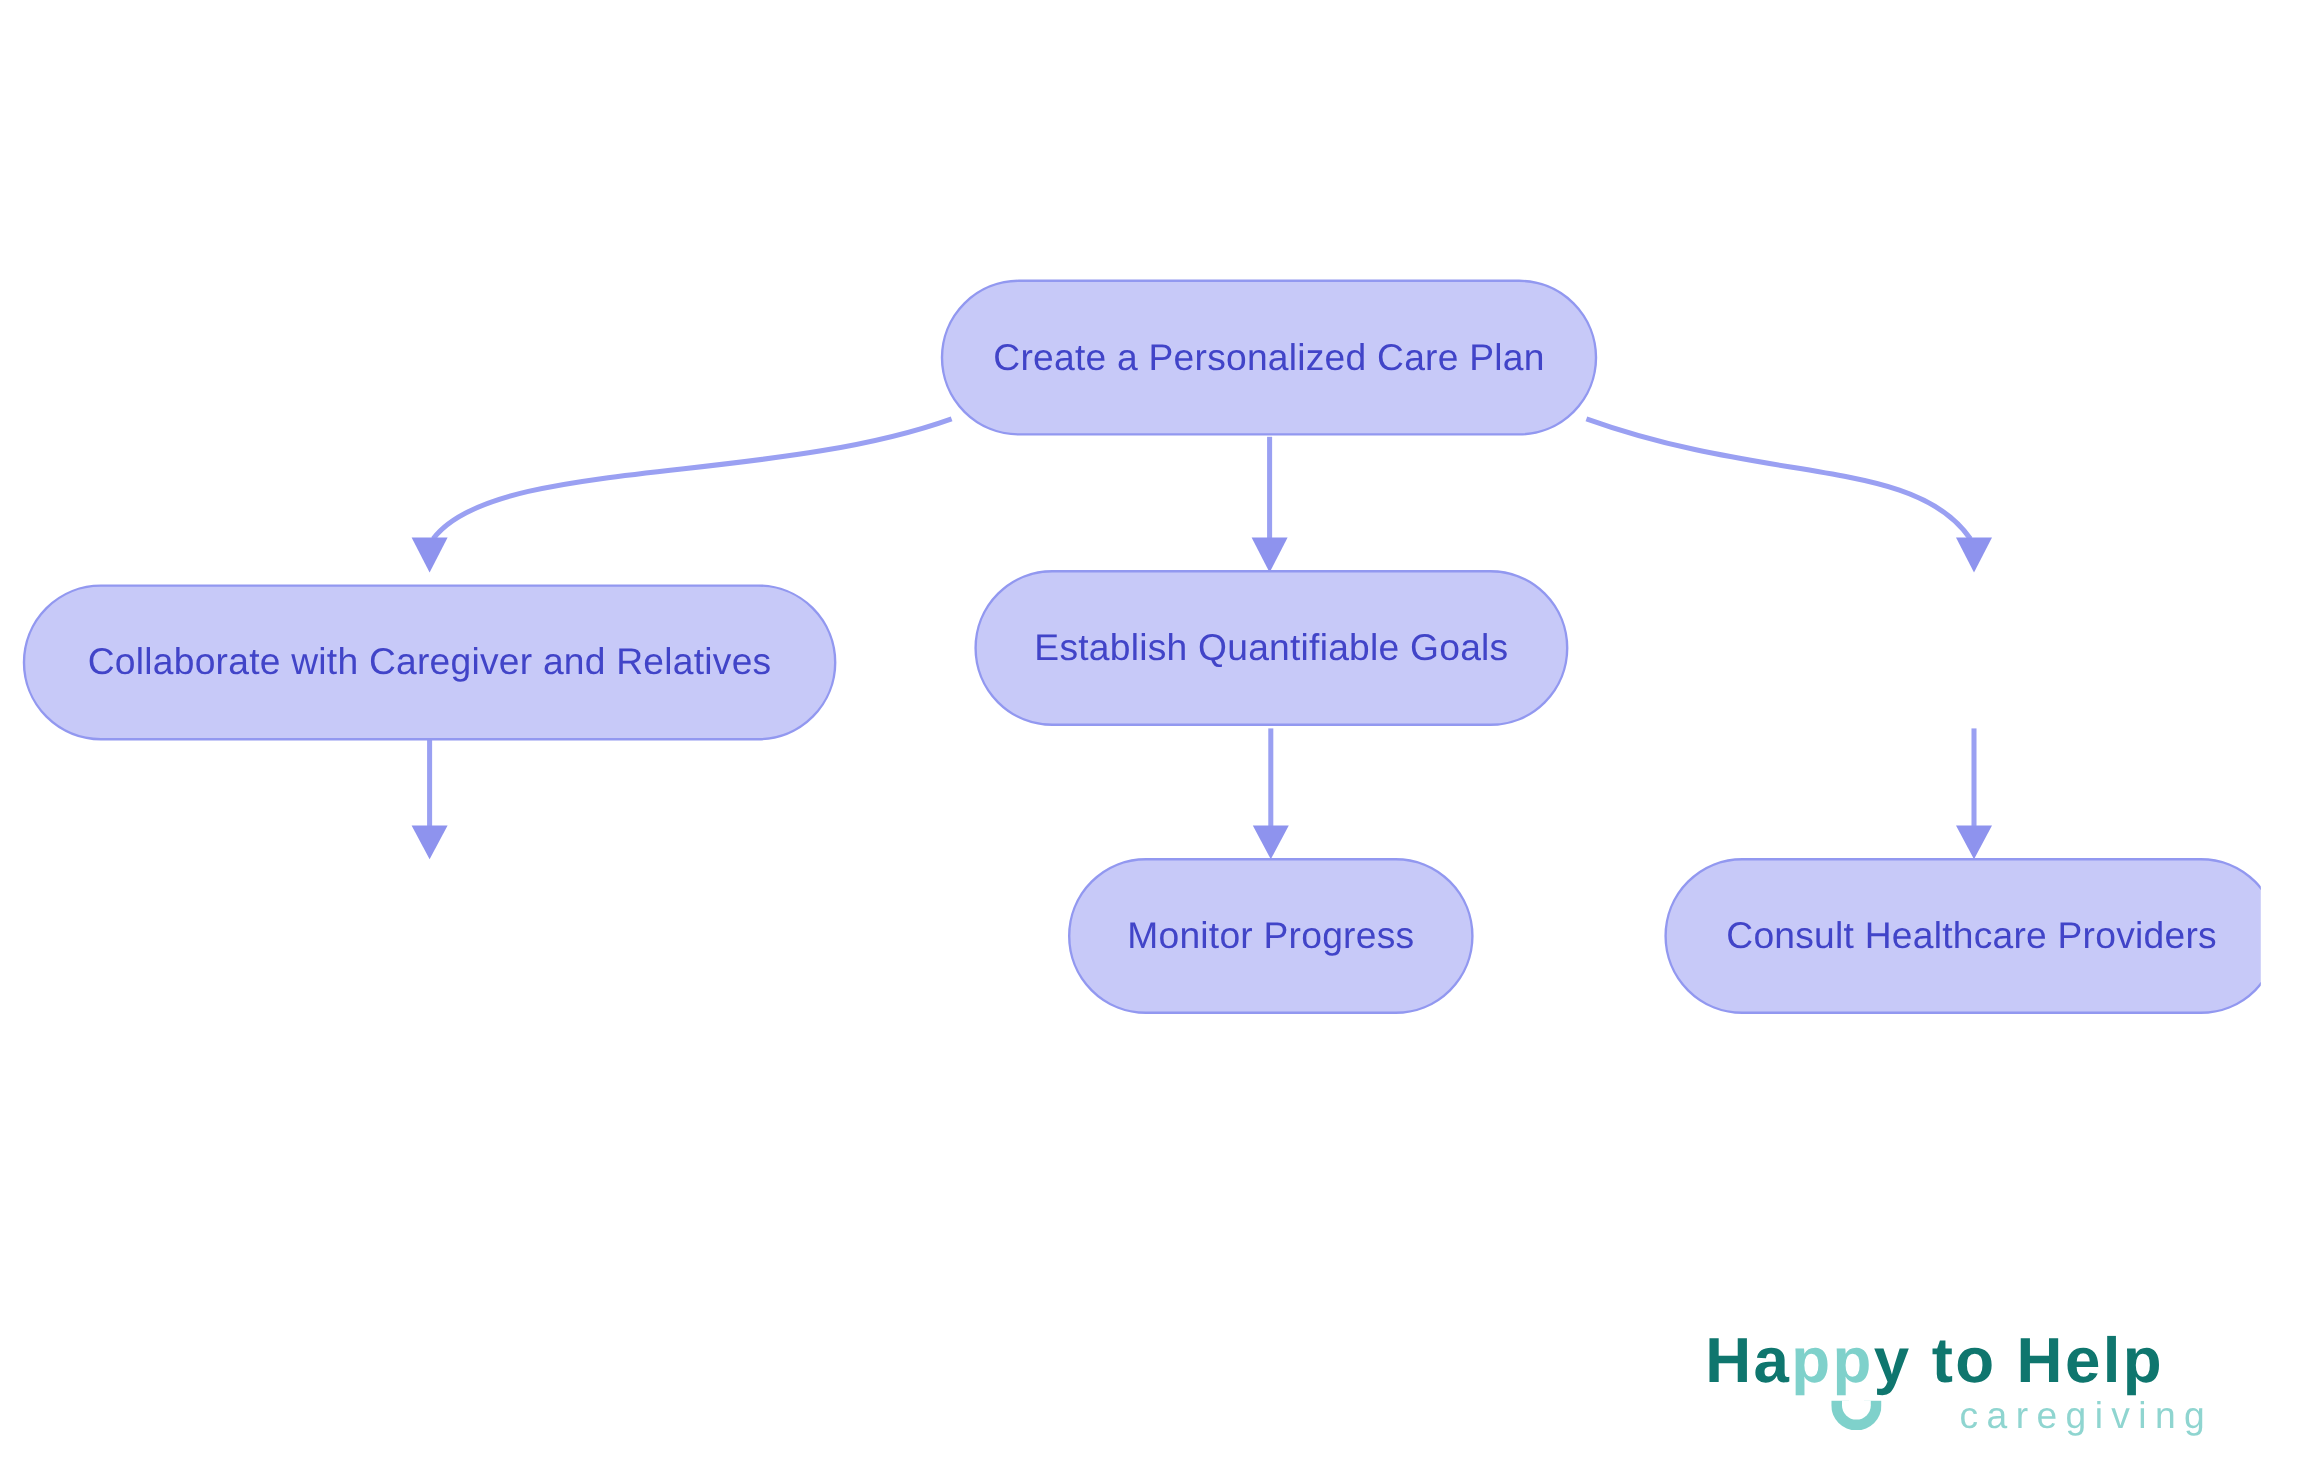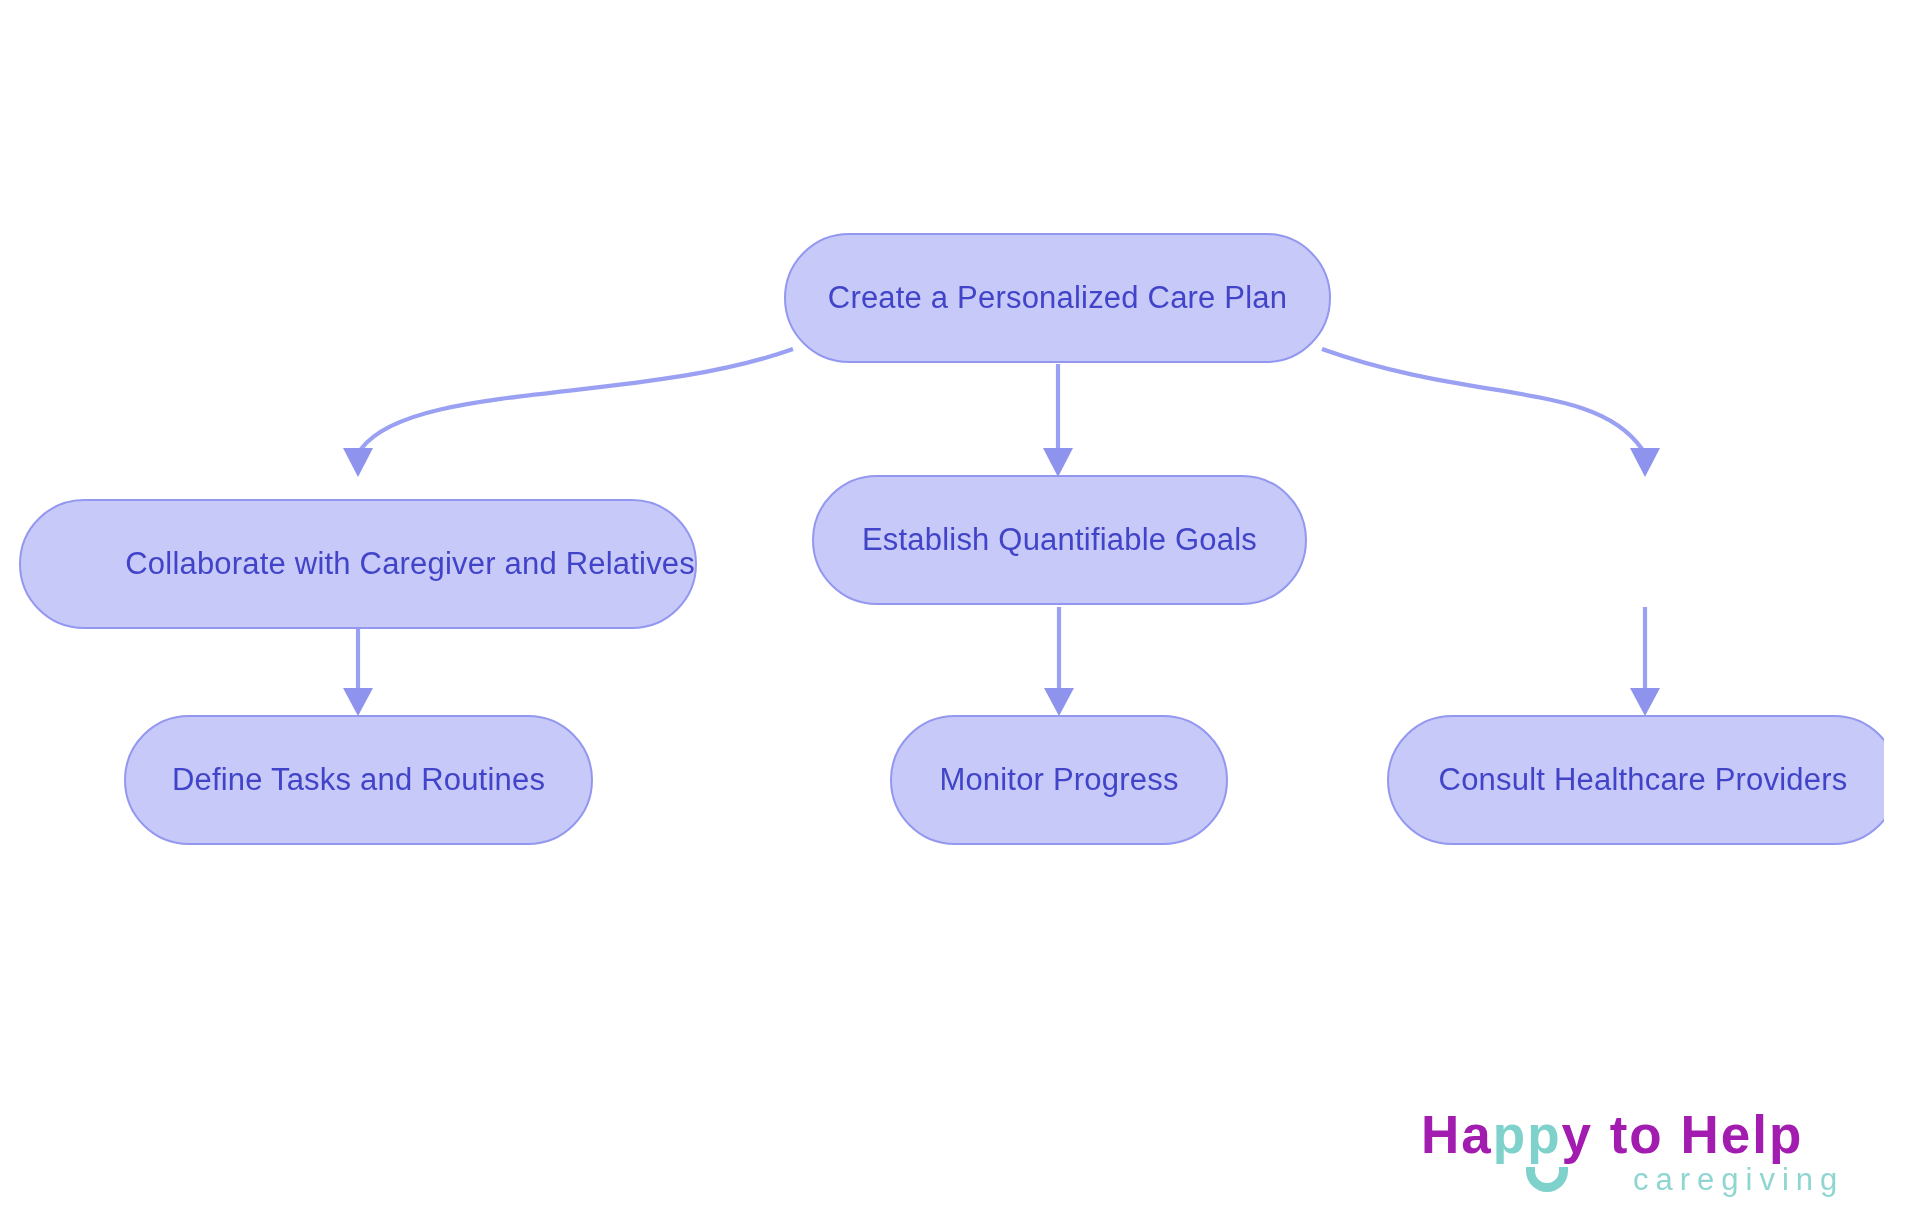--- a/index.html
+++ b/index.html
@@ -18,41 +18,41 @@
     border:2.5px solid #9298f0;
     border-radius:65px;
     display:flex; align-items:center; justify-content:center;
     color:#4144c8;
     font-size:31px;
     letter-spacing:0.2px;
     white-space:nowrap;
     text-align:center;
   }
   #node-root      { left:784px;  top:233px; width:547px; height:130px; }
-  #node-collab    { left:19px;   top:499px; width:678px; height:130px;justify-content:flex-end; }
+  #node-collab    { left:19px;   top:487px; width:678px; height:130px; }
   #node-goals     { left:812px;  top:475px; width:495px; height:130px; }
   #node-evaluate  { left:1420px; top:475px; width:450px; height:130px; }
   #node-tasks     { left:124px;  top:715px; width:469px; height:130px; }
   #node-monitor   { left:890px;  top:715px; width:338px; height:130px;justify-content:center; }
   #node-consult   { left:1387px; top:715px; width:512px; height:130px; }
 
   
   #edges { position:absolute; left:0; top:0; width:1920px; height:1215px; pointer-events:none; }
   .edge-line { stroke:#9aa0f2; stroke-width:4.2; fill:none; }
   .edge-head { fill:#8e93ee; stroke:none; }
 
   
   #logo { position:absolute; left:0; top:0; width:1920px; height:1215px; pointer-events:none; }
   .logo-title {
     position:absolute; left:1421px; top:1104px;
     font-size:53px; font-weight:bold; letter-spacing:2px;
     white-space:nowrap;
     font-family:"Liberation Sans", sans-serif;
   }
-  .logo-coral { color:#a21caf; }
+  .logo-coral { color:#0f766e; }
   .logo-teal  { color:#7fd1cb;text-align:center; }
   .logo-smile {
     position:absolute; left:1526px; top:1167px;
     width:42px; height:25px;
     box-sizing:border-box;
     border:9px solid #7fd1cb;
     border-top:none;
     border-radius:0 0 26px 26px;
   }
   .logo-sub {
@@ -103,23 +103,20 @@
 
   <div class="node" id="node-root">
     <span>Create a Personalized Care Plan</span>
   </div>
   <div class="node" id="node-collab">
     <span>Collaborate with Caregiver and Relatives</span>
   </div>
   <div class="node" id="node-goals">
     <span>Establish Quantifiable Goals</span>
   </div>
-  <div class="node" id="node-tasks">
-    <span>Define Tasks and Routines</span>
-  </div>
   <div class="node" id="node-monitor">
     <span>Monitor Progress</span>
   </div>
   <div class="node" id="node-consult">
     <span>Consult Healthcare Providers</span>
   </div>
 
   <div id="logo">
     <div class="logo-title">
       <span class="logo-coral">Ha</span><span class="logo-teal">pp</span><span class="logo-coral">y to Help</span>

